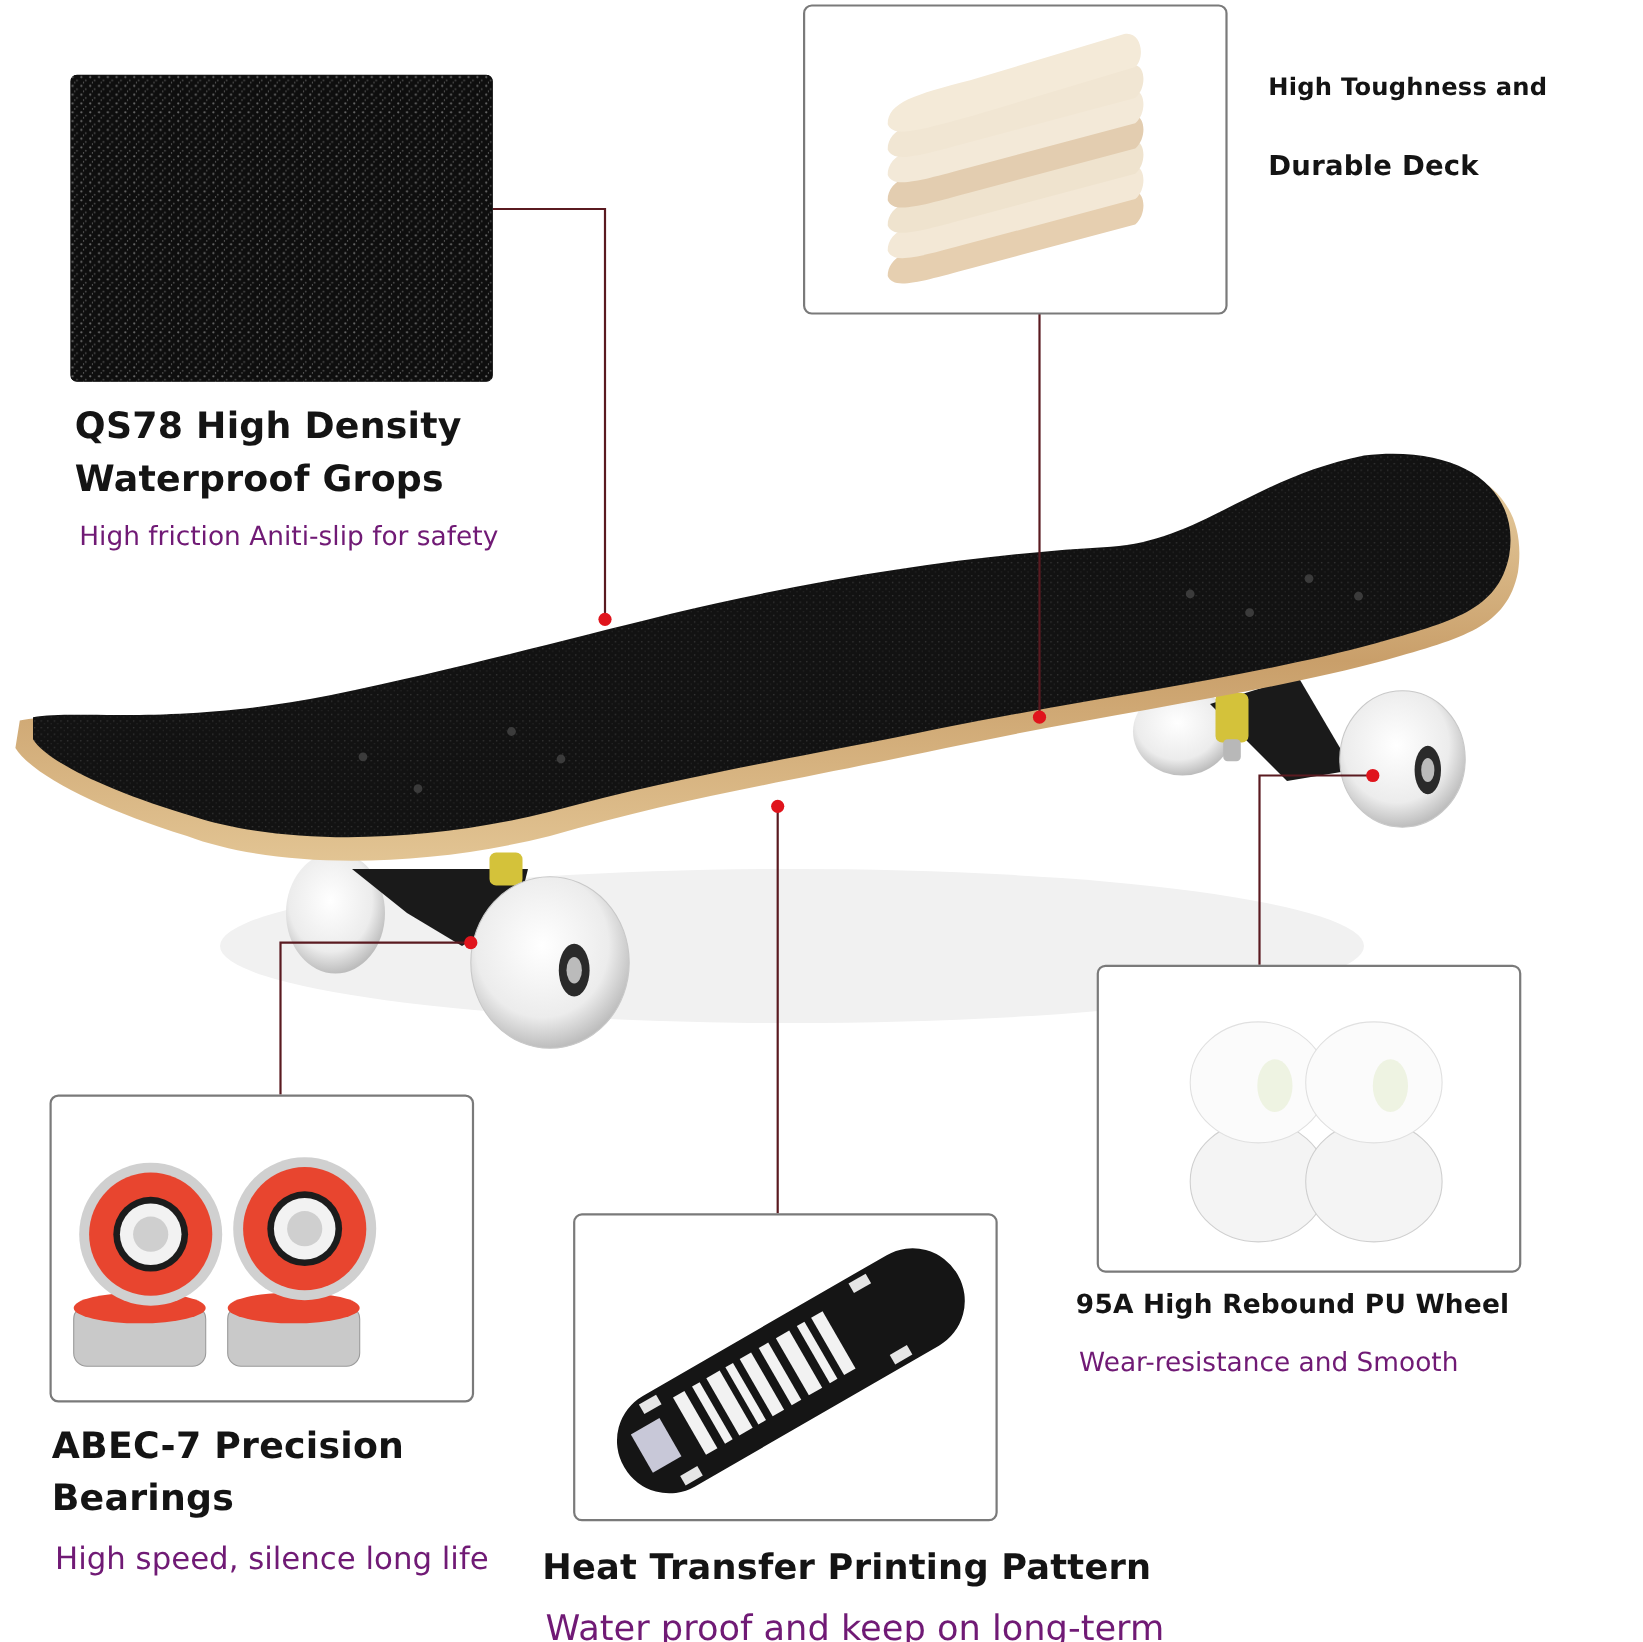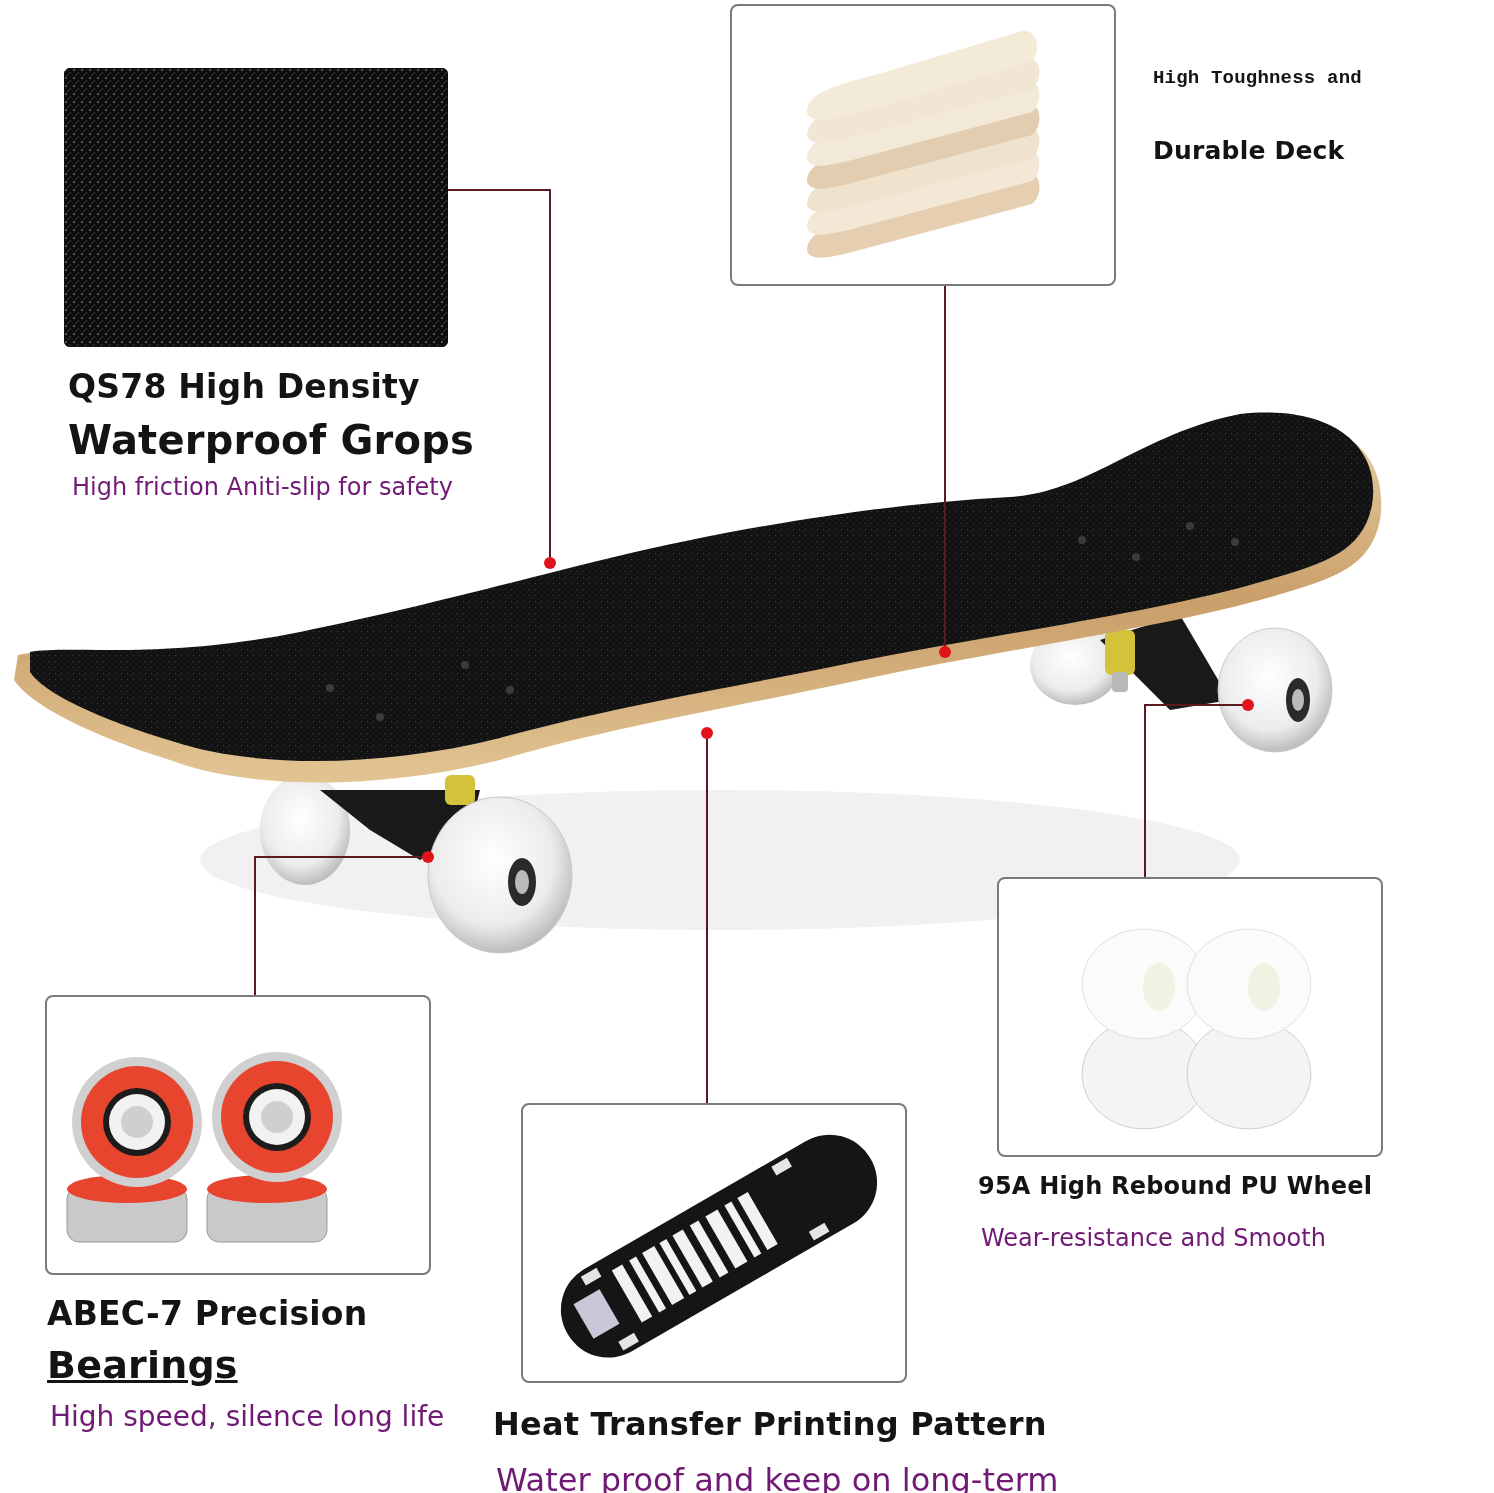--- a/index.html
+++ b/index.html
@@ -98,37 +98,37 @@
     <circle cx="1248" cy="705" r="6"></circle>
   </g>
 </svg>
 
 <div class="abs" style="left:64px;top:68px;width:384px;height:279px;border-radius:6px;overflow:hidden;background:#0e0e0e;">
   <svg width="384" height="279">
       <rect width="384" height="279" fill="url(#gripBig)"></rect>
     </svg>
 </div>
 <div class="title" style="left:68px;top:366px;font-size:33px;">QS78 High Density</div>
-<div class="title" style="left:68px;top:414px;font-size:40px;">Waterproof Grops</div>
+<div class="title" style="left:68px;top:414px;font-size:33px;">Waterproof Grops</div>
 <div class="sub" style="left:72px;top:472px;font-size:24px;">High friction Aniti-slip for safety</div>
 
 <div class="box" style="left:730px;top:4px;width:386px;height:282px;">
   <svg width="386" height="282">
     <g>
       <path d="M75,245 C75,225 100,218 150,205 L300,168 C310,170 310,190 300,198 L150,238 C105,250 80,258 75,245Z" fill="#e6cfb0"></path>
       <path d="M75,222 C75,202 100,195 150,182 L300,145 C310,147 310,167 300,175 L150,215 C105,227 80,235 75,222Z" fill="#f3e8d6"></path>
       <path d="M75,199 C75,179 100,172 150,159 L300,122 C310,124 310,144 300,152 L150,192 C105,204 80,212 75,199Z" fill="#efe3ce"></path>
       <path d="M75,176 C75,156 100,149 150,136 L300,99 C310,101 310,121 300,129 L150,169 C105,181 80,189 75,176Z" fill="#e3cdb0"></path>
       <path d="M75,153 C75,133 100,126 150,113 L300,76 C310,78 310,98 300,106 L150,146 C105,158 80,166 75,153Z" fill="#f3e9d8"></path>
       <path d="M75,130 C75,110 100,103 150,90 L300,53 C310,55 310,75 300,83 L150,123 C105,135 80,143 75,130Z" fill="#f1e6d3"></path>
       <path d="M75,107 C75,87 100,80 150,67 L290,25 C305,22 310,45 300,55 L150,100 C105,112 80,120 75,107Z" fill="#f4ead8"></path>
     </g>
   </svg>
 </div>
-<div class="title" style="left:1153px;top:66px;font-size:19px;font-family:Liberation Mono, monospace;">High Toughness and</div>
+<div class="title" style="left:1153px;top:66px;font-size:22px;">High Toughness and</div>
 <div class="title" style="left:1153px;top:115px;font-size:25px;margin-top:20px;">Durable Deck</div>
 
 <div class="box" style="left:45px;top:995px;width:386px;height:280px;">
   <svg width="386" height="280">
     <g>
       <rect x="20" y="190" width="120" height="55" rx="12" fill="#c9c9c9" stroke="#9a9a9a"></rect>
       <ellipse cx="80" cy="192" rx="60" ry="14" fill="#e8452f"></ellipse>
       <rect x="160" y="190" width="120" height="55" rx="12" fill="#c9c9c9" stroke="#9a9a9a"></rect>
       <ellipse cx="220" cy="192" rx="60" ry="14" fill="#e8452f"></ellipse>
       <circle cx="90" cy="125" r="65" fill="#d0d0d0"></circle>
@@ -138,21 +138,21 @@
       <circle cx="90" cy="125" r="16" fill="#cfcfcf"></circle>
       <circle cx="230" cy="120" r="65" fill="#d0d0d0"></circle>
       <circle cx="230" cy="120" r="56" fill="#e8452f"></circle>
       <circle cx="230" cy="120" r="34" fill="#1c1c1c"></circle>
       <circle cx="230" cy="120" r="28" fill="#f2f2f2"></circle>
       <circle cx="230" cy="120" r="16" fill="#cfcfcf"></circle>
     </g>
   </svg>
 </div>
 <div class="title" style="left:47px;top:1293px;font-size:33px;">ABEC-7 Precision</div>
-<div class="title" style="left:47px;top:1341px;font-size:38px;text-decoration:underline;">Bearings</div>
+<div class="title" style="left:47px;top:1341px;font-size:33px;">Bearings</div>
 <div class="sub" style="left:50px;top:1399px;font-size:28px;">High speed, silence long life</div>
 
 <div class="box" style="left:521px;top:1103px;width:386px;height:280px;">
   <svg width="386" height="280">
     <g transform="rotate(-30 193 140)">
       <rect x="20" y="95" width="350" height="95" rx="47" fill="#151515"></rect>
       <g fill="#f2f2f2">
         <rect x="90" y="110" width="12" height="60"></rect>
           <rect x="110" y="110" width="8" height="60"></rect>
         <rect x="125" y="110" width="14" height="60"></rect>

